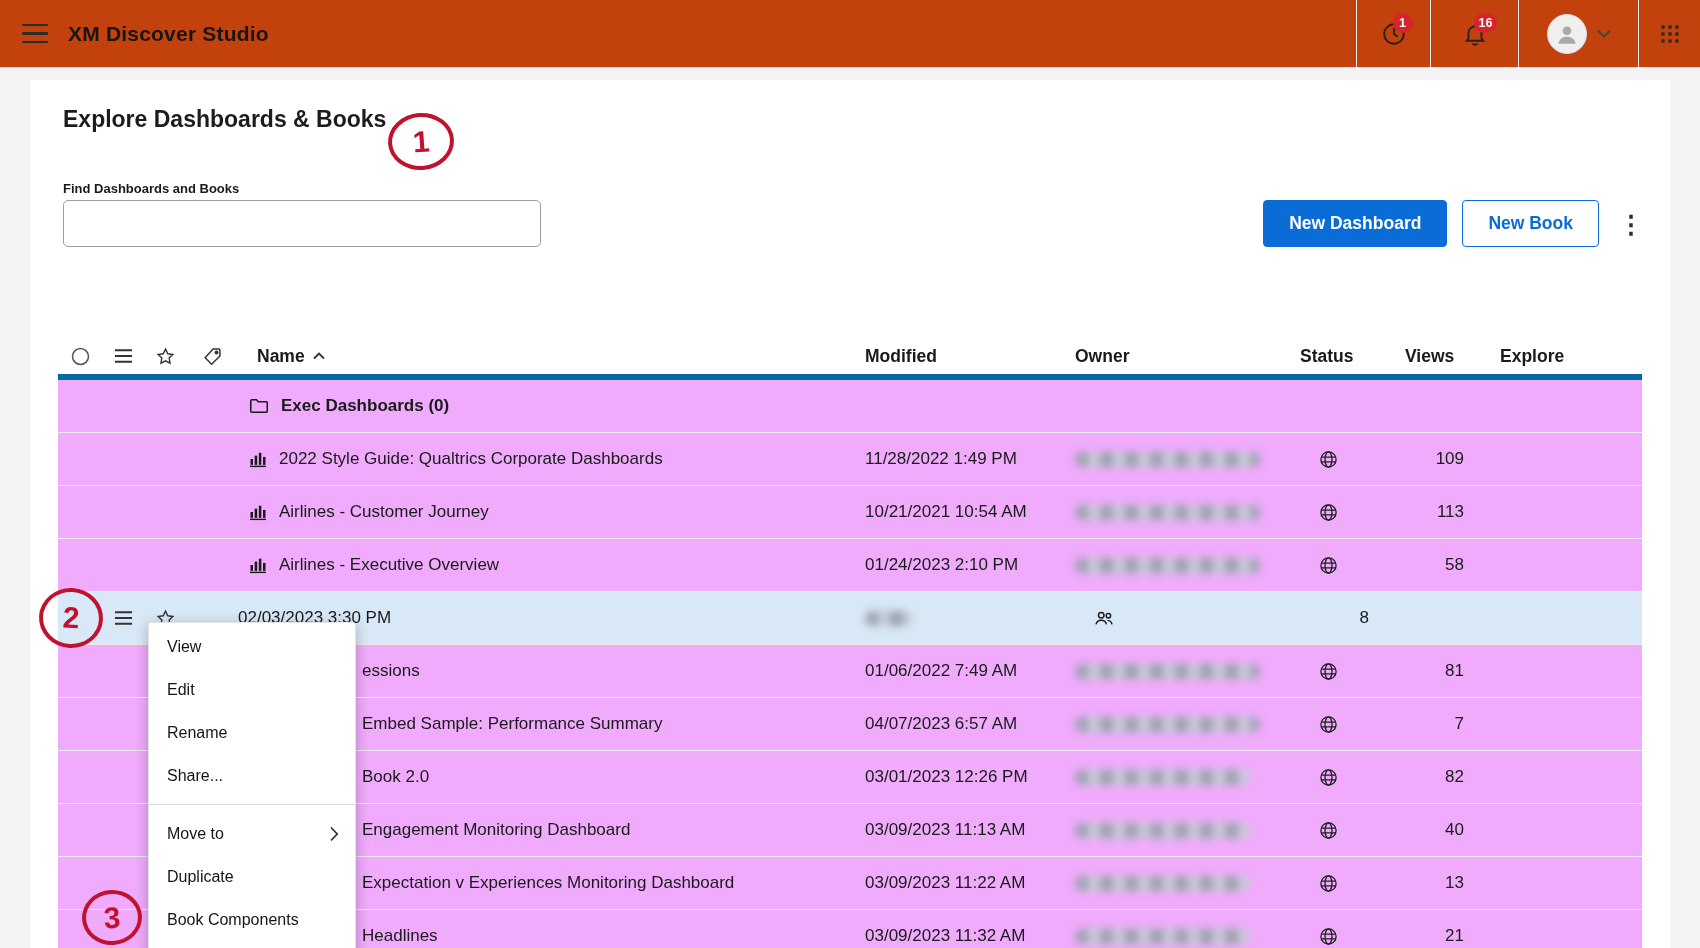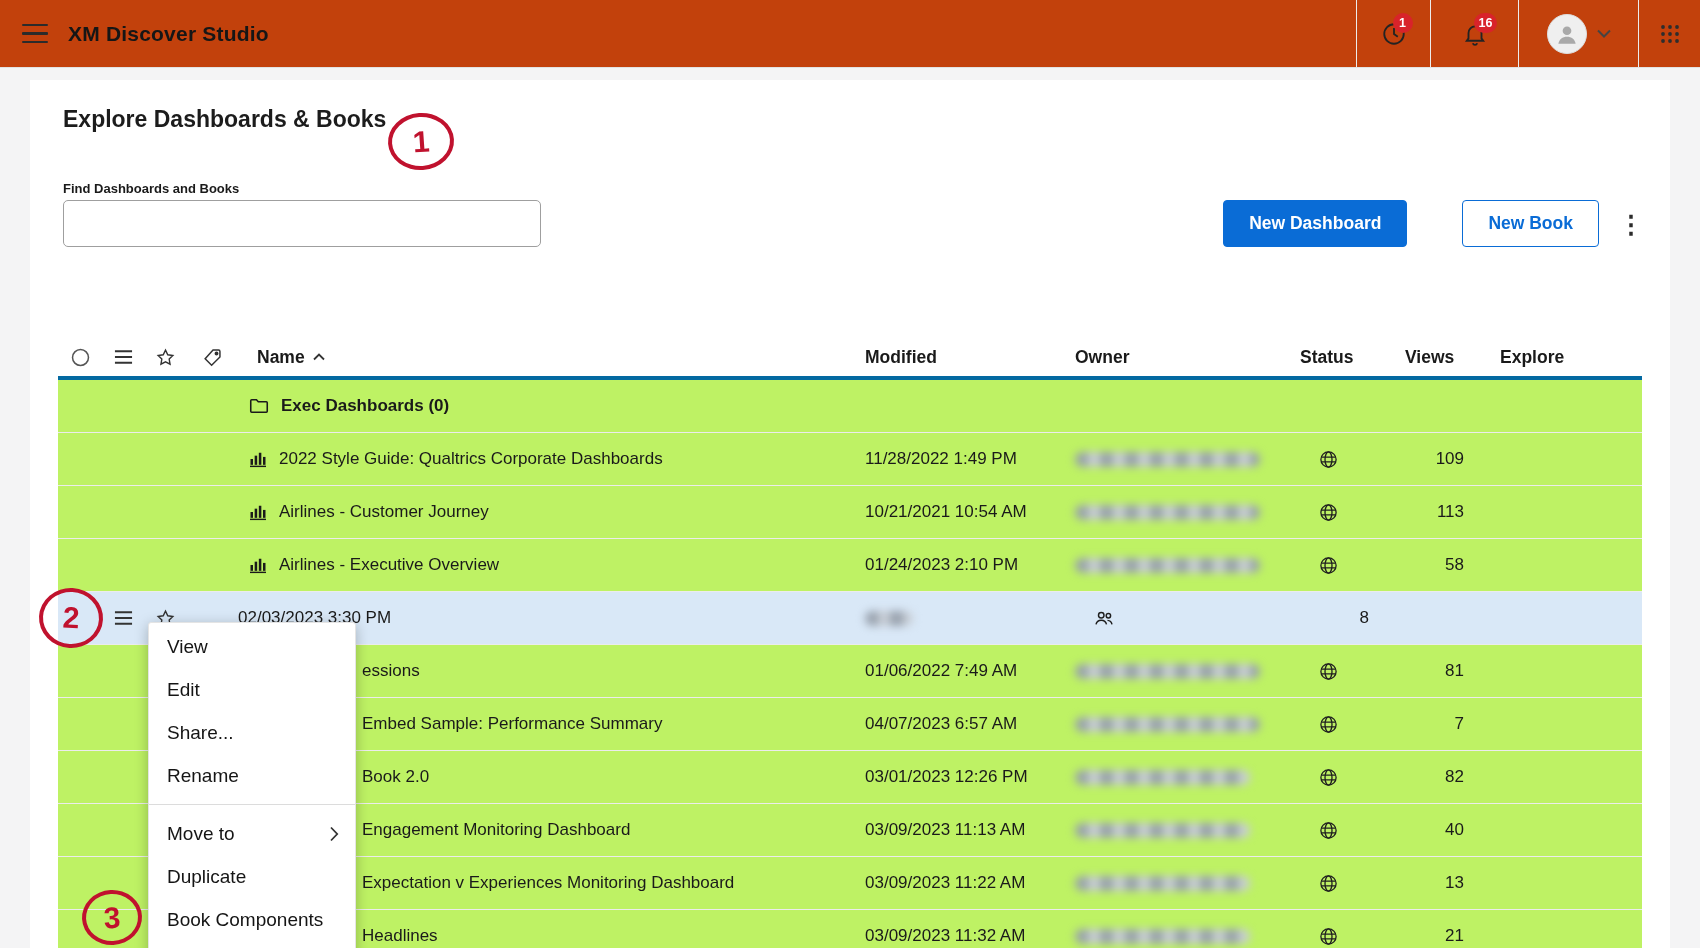--- a/index.html
+++ b/index.html
@@ -46,35 +46,34 @@
   .search-input {
     position:absolute; left:33px; top:120px; width:478px; height:47px;
     border:1px solid #9f9f9f; border-radius:5px; font-size:17px; padding:0 14px;
     font-family:"Liberation Sans", sans-serif; outline:none; background:#fff;
   }
   .actions { position:absolute; top:120px; right:26px; display:flex; align-items:center; gap:15px; }
   .btn {
     height:47px; padding:0 25px; border-radius:4px; font-size:17.5px; font-weight:700;
     display:flex; align-items:center; justify-content:center; cursor:pointer;
     font-family:"Liberation Sans", sans-serif;
-    margin-left:40px;
   }
   .btn-primary { background:#0a6cd6; border:1px solid #0a6cd6; color:#fff; }
   .btn-outline { background:#fff; border:1px solid #0a6cd6; color:#0a6cd6; }
   .kebab { margin-left:4px; width:26px; text-align:center; font-size:25px; font-weight:700; color:#2b2b2b; line-height:20px; letter-spacing:0; cursor:pointer; }
 
   
   .table { position:absolute; left:28px; top:258px; width:1584px; }
   .trow, .thead {
     display:grid;
     grid-template-columns:44px 42px 42px 52px 1fr 210px 225px 105px 95px 142px;
     align-items:center;
   }
-  .thead { height:42px; border-bottom:4px solid #0369a1; font-weight:700; font-size:17.5px; }
-  .trow { height:53px; border-bottom:1px solid #ececec; font-size:17px; background:#bef264; }
+  .thead { height:42px; border-bottom:6px solid #0369a1; font-weight:700; font-size:17.5px; }
+  .trow { height:53px; border-bottom:1px solid #ececec; font-size:17px; background:#f0abfc; }
   .trow.selected { background:#d9e8f7; }
   .cell { display:flex; align-items:center; min-width:0; }
   .c-center { justify-content:center; }
   .name-cell { padding-left:10px; gap:11px; white-space:nowrap; overflow:hidden; }
   .name-cell.occluded { padding-left:124px; }
   .folder .name-cell span { font-weight:700; }
   .mod-cell { font-weight:500; }
   .status-cell { padding-left:18px; }
   .views-cell { justify-content:flex-end; padding-right:36px; }
   .head-name { padding-left:19px; gap:8px; }
@@ -85,21 +84,21 @@
   }
 
   
   .ctx-menu {
     position:absolute; left:148px; top:622px; width:208px; z-index:40;
     background:#fff; border:1px solid #e4e4e4; border-radius:3px;
     box-shadow:0 3px 14px rgba(0,0,0,.25); padding:2px 0 40px 0;
   }
   .ctx-item {
     height:43px; display:flex; align-items:center; justify-content:space-between;
-    padding:0 16px 0 18px; font-size:19px; color:#151515; cursor:pointer;
+    padding:0 16px 0 18px; font-size:16px; color:#151515; cursor:pointer;
   }
   .ctx-divider { height:1px; background:#dcdcdc; margin:7px 0; }
 
   
   .ann {
     position:absolute; border:4.5px solid #c0122e; border-radius:50%;
     display:flex; align-items:center; justify-content:center;
     color:#c0122e; font-size:30px; font-weight:700; z-index:60; background:transparent;
   }
   .ann-1 { left:388px; top:113px; width:66px; height:57px; transform:rotate(-4deg); }
@@ -515,24 +514,24 @@
 </div>
 
 <div class="ctx-menu">
     <div class="ctx-item">
       <span>View</span>
     </div>
     <div class="ctx-item">
       <span>Edit</span>
     </div>
     <div class="ctx-item">
+      <span>Rename</span>
+    </div>
+    <div class="ctx-item">
       <span>Share...</span>
-    </div>
-    <div class="ctx-item">
-      <span>Rename</span>
     </div>
     <div class="ctx-divider"></div>
     <div class="ctx-item">
       <span>Move to</span>
       <span>
         <svg width="10" height="16" viewBox="0 0 10 16" fill="none" stroke="#333" stroke-width="1.8">
           <path d="M2 1.5 8.2 8 2 14.5"></path>
         </svg>
       </span>
     </div>

